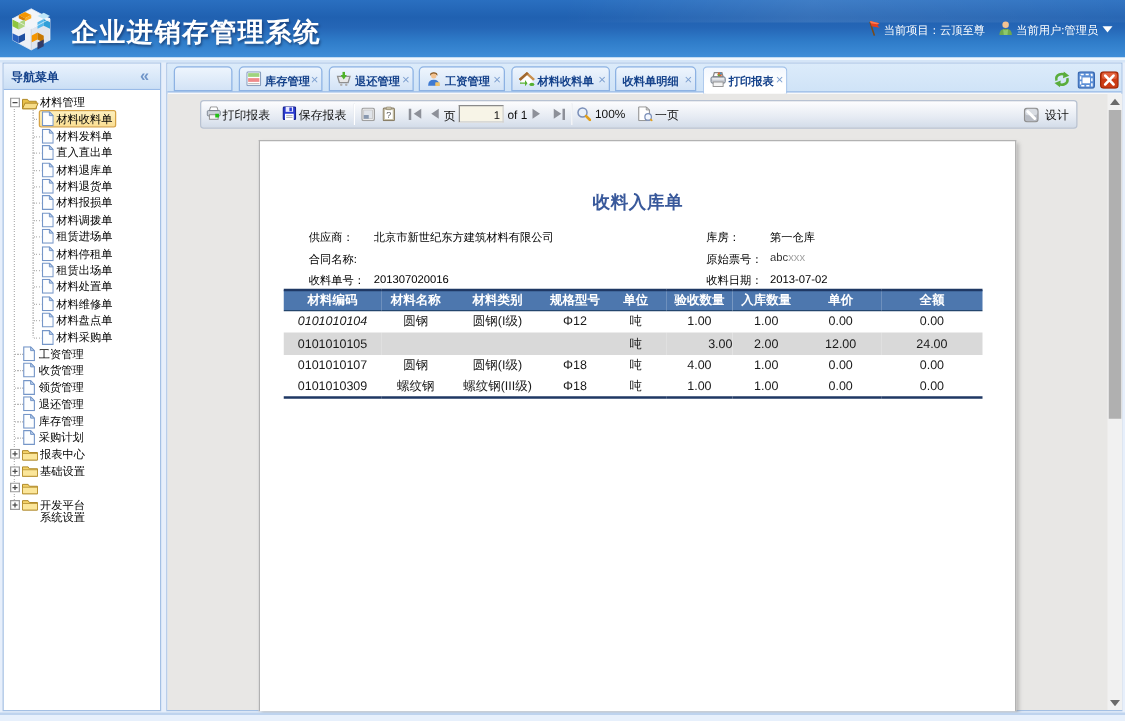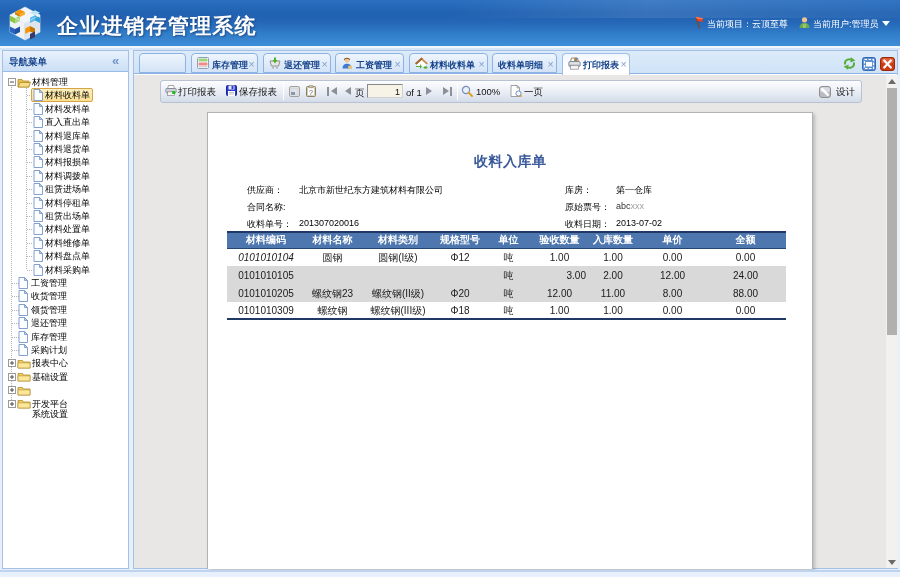--- a/index.html
+++ b/index.html
@@ -402,30 +402,30 @@
         <td style="text-align:center;vertical-align:middle;font-size:10px;color:#1a1a1a;padding:0;line-height:11px;">0101010105</td>
         <td style="text-align:center;vertical-align:middle;font-size:10px;color:#1a1a1a;padding:0;line-height:11px;"></td>
         <td style="text-align:center;vertical-align:middle;font-size:10px;color:#1a1a1a;padding:0;line-height:11px;"></td>
         <td style="text-align:center;vertical-align:middle;font-size:10px;color:#1a1a1a;padding:0;line-height:11px;"></td>
         <td style="text-align:center;vertical-align:middle;font-size:10px;color:#1a1a1a;padding:0;line-height:11px;">吨</td>
         <td style="text-align:right;vertical-align:middle;font-size:10px;color:#1a1a1a;padding:0;line-height:11px;">3.00</td>
         <td style="text-align:center;vertical-align:middle;font-size:10px;color:#1a1a1a;padding:0;line-height:11px;">2.00</td>
         <td style="text-align:center;vertical-align:middle;font-size:10px;color:#1a1a1a;padding:0;line-height:11px;">12.00</td>
         <td style="text-align:center;vertical-align:middle;font-size:10px;color:#1a1a1a;padding:0;line-height:11px;">24.00</td>
       </tr>
-      <tr style="height:18px;background:#d9d9d9;">
-        <td style="text-align:center;vertical-align:middle;font-size:10px;color:#1a1a1a;padding:0;line-height:11px;">0101010205</td>
-        <td style="text-align:center;vertical-align:middle;font-size:10px;color:#1a1a1a;padding:0;line-height:11px;">螺纹钢23</td>
-        <td style="text-align:center;vertical-align:middle;font-size:10px;color:#1a1a1a;padding:0;line-height:11px;">螺纹钢(II级)</td>
-        <td style="text-align:center;vertical-align:middle;font-size:10px;color:#1a1a1a;padding:0;line-height:11px;">Φ20</td>
+      <tr style="height:17px;background:#fff;">
+        <td style="text-align:center;vertical-align:middle;font-size:10px;color:#1a1a1a;padding:0;line-height:11px;">0101010107</td>
+        <td style="text-align:center;vertical-align:middle;font-size:10px;color:#1a1a1a;padding:0;line-height:11px;">圆钢</td>
+        <td style="text-align:center;vertical-align:middle;font-size:10px;color:#1a1a1a;padding:0;line-height:11px;">圆钢(I级)</td>
+        <td style="text-align:center;vertical-align:middle;font-size:10px;color:#1a1a1a;padding:0;line-height:11px;">Φ18</td>
         <td style="text-align:center;vertical-align:middle;font-size:10px;color:#1a1a1a;padding:0;line-height:11px;">吨</td>
-        <td style="text-align:center;vertical-align:middle;font-size:10px;color:#1a1a1a;padding:0;line-height:11px;">12.00</td>
-        <td style="text-align:center;vertical-align:middle;font-size:10px;color:#1a1a1a;padding:0;line-height:11px;">11.00</td>
-        <td style="text-align:center;vertical-align:middle;font-size:10px;color:#1a1a1a;padding:0;line-height:11px;">8.00</td>
-        <td style="text-align:center;vertical-align:middle;font-size:10px;color:#1a1a1a;padding:0;line-height:11px;">88.00</td>
+        <td style="text-align:center;vertical-align:middle;font-size:10px;color:#1a1a1a;padding:0;line-height:11px;">4.00</td>
+        <td style="text-align:center;vertical-align:middle;font-size:10px;color:#1a1a1a;padding:0;line-height:11px;">1.00</td>
+        <td style="text-align:center;vertical-align:middle;font-size:10px;color:#1a1a1a;padding:0;line-height:11px;">0.00</td>
+        <td style="text-align:center;vertical-align:middle;font-size:10px;color:#1a1a1a;padding:0;line-height:11px;">0.00</td>
       </tr>
       <tr style="height:17px;background:#fff;">
         <td style="text-align:center;vertical-align:middle;font-size:10px;color:#1a1a1a;padding:0;line-height:11px;">0101010309</td>
         <td style="text-align:center;vertical-align:middle;font-size:10px;color:#1a1a1a;padding:0;line-height:11px;">螺纹钢</td>
         <td style="text-align:center;vertical-align:middle;font-size:10px;color:#1a1a1a;padding:0;line-height:11px;">螺纹钢(III级)</td>
         <td style="text-align:center;vertical-align:middle;font-size:10px;color:#1a1a1a;padding:0;line-height:11px;">Φ18</td>
         <td style="text-align:center;vertical-align:middle;font-size:10px;color:#1a1a1a;padding:0;line-height:11px;">吨</td>
         <td style="text-align:center;vertical-align:middle;font-size:10px;color:#1a1a1a;padding:0;line-height:11px;">1.00</td>
         <td style="text-align:center;vertical-align:middle;font-size:10px;color:#1a1a1a;padding:0;line-height:11px;">1.00</td>
         <td style="text-align:center;vertical-align:middle;font-size:10px;color:#1a1a1a;padding:0;line-height:11px;">0.00</td>

